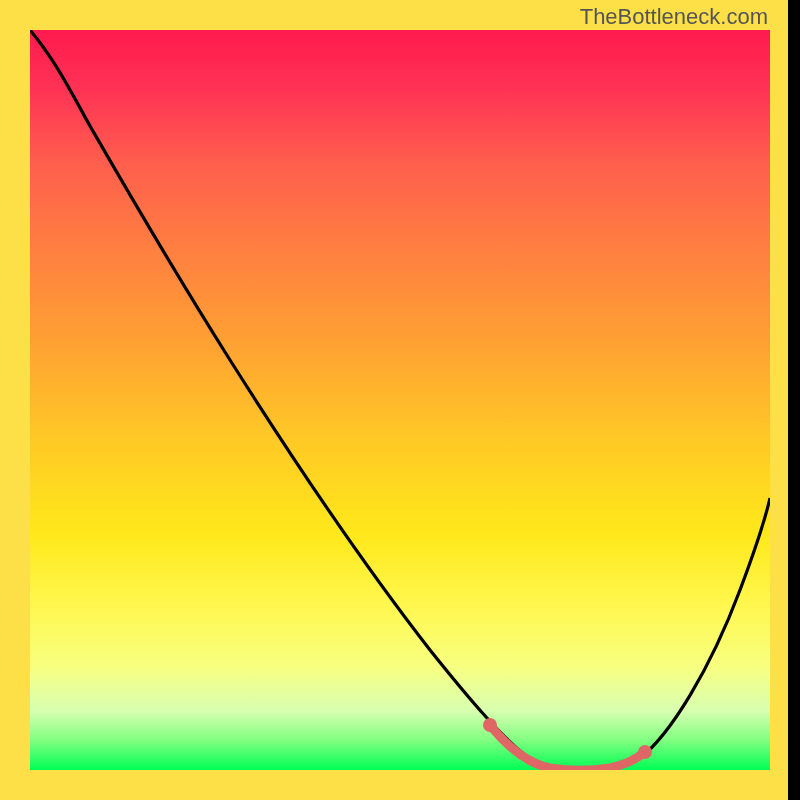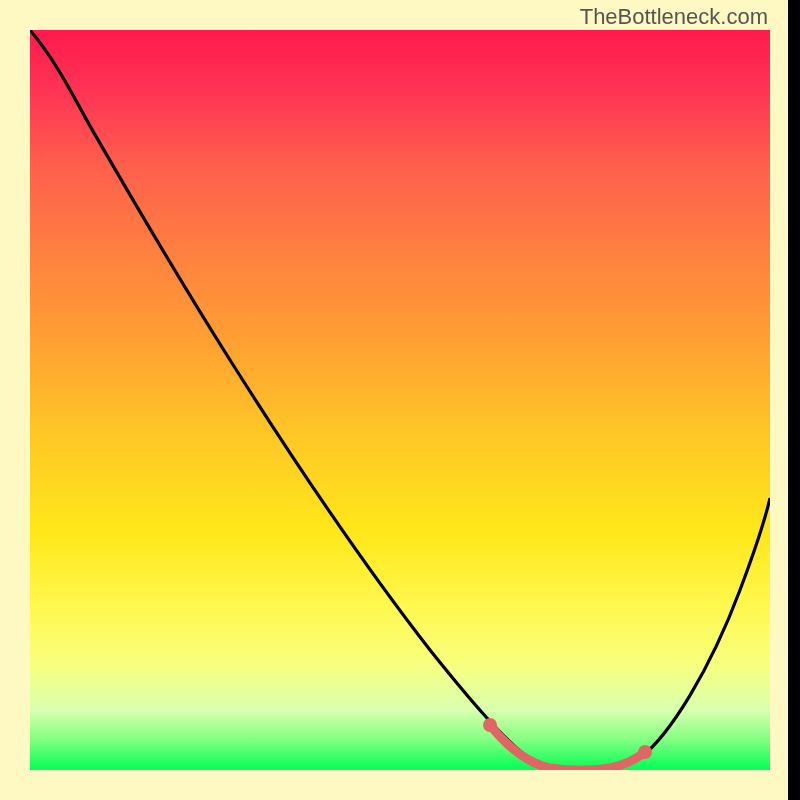--- a/index.html
+++ b/index.html
@@ -8,21 +8,21 @@
     background: #000;
     width: 800px;
     height: 800px;
     overflow: hidden;
     font-family: Arial, sans-serif;
   }
   .container {
     width: 788px;
     height: 800px;
     position: relative;
-    background: #fef9c3;
+    background: #fde047;
     text-align: right;
   }
   .watermark {
     position: absolute;
     top: 4px;
     right: 20px;
     color: #555;
     font-size: 22px;
     font-weight: 500;
     z-index: 10;

